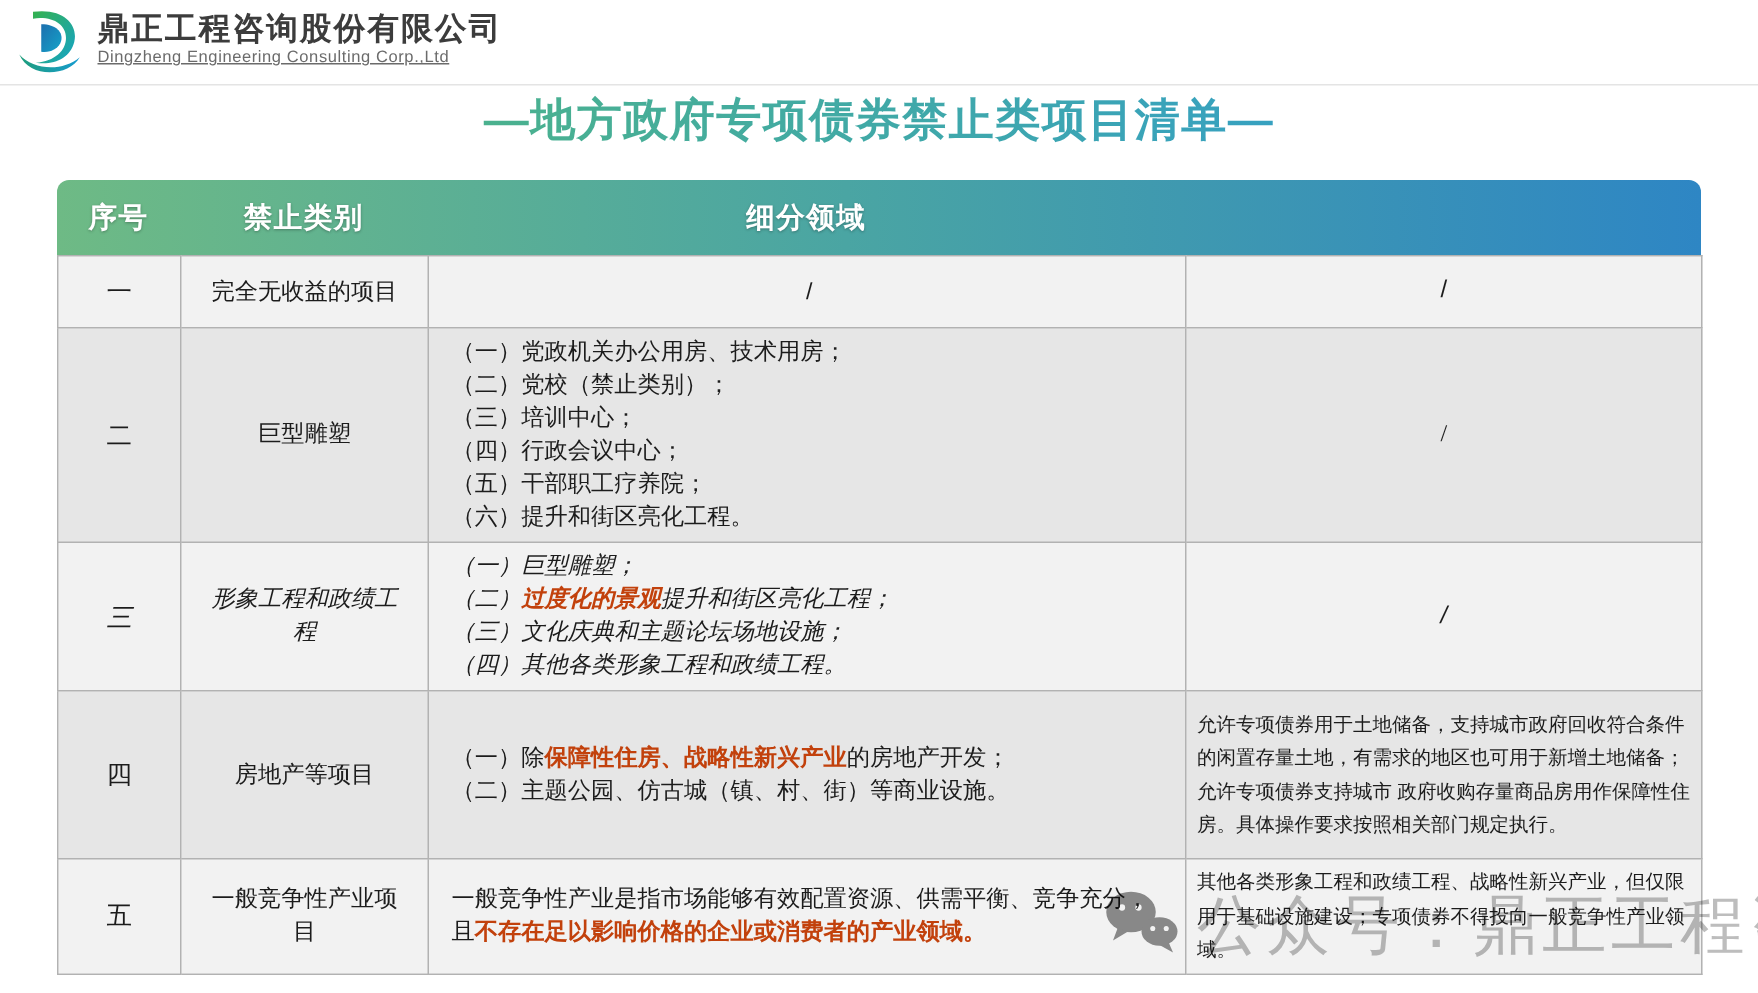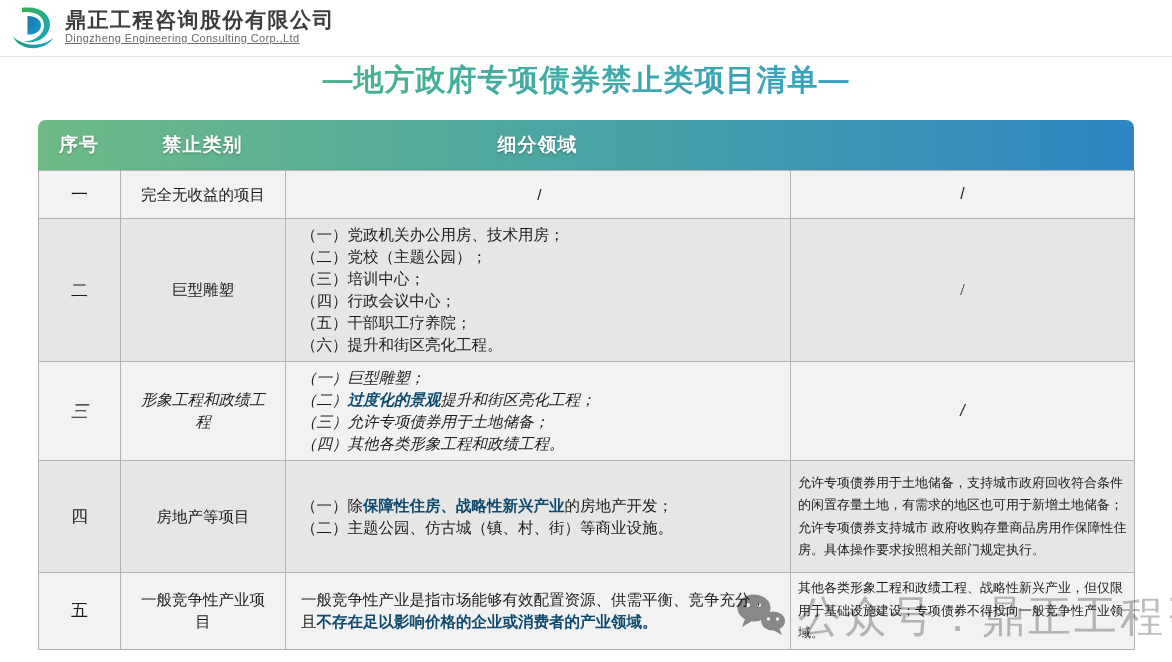--- a/index.html
+++ b/index.html
@@ -39,21 +39,21 @@
   tbody tr:nth-child(3) td { height:90px;font-style:italic; }
   tbody tr:nth-child(4) td { height:112px; }
   tbody tr:nth-child(5) td { height:68px; }
 
   .c-no  { text-align:center; font-size:17px; }
   .c-cat { text-align:center; padding:0 18px; line-height:22px; }
   .c-det { padding:5px 12px 5px 15px; line-height:22px; }
   .c-det.center { text-align:center; }
   .c-rem { padding:4px 7px; line-height:22.5px; font-size:13px; }
   .c-rem.center { text-align:center; font-size:16px; }
-  .red { color:#0c4a6e; font-weight:700; }
+  .red { color:#c2410c; font-weight:700; }
 
   
   .watermark { position:absolute; left:736px; top:588px; display:flex; align-items:center;
                gap:10px; mix-blend-mode:multiply; z-index:5; pointer-events:none; }
   .wm-text { font-size:43px; color:#bdbdbd; letter-spacing:3px; white-space:nowrap; }
 </style>
 </head>
 <body>
 
 <div class="page">
@@ -108,35 +108,35 @@
     <td class="c-det center">
               <div class="detail-line"><span>/</span></div>
             </td>
     <td class="c-rem center">/</td>
   </tr>
           <tr>
     <td class="c-no">二</td>
     <td class="c-cat">巨型雕塑</td>
     <td class="c-det">
               <div class="detail-line"><span>（一）党政机关办公用房、技术用房；</span></div>
-              <div class="detail-line"><span>（二）党校（主题公园）；</span></div>
+              <div class="detail-line"><span>（二）党校（禁止类别）；</span></div>
               <div class="detail-line"><span>（三）培训中心；</span></div>
               <div class="detail-line"><span>（四）行政会议中心；</span></div>
               <div class="detail-line"><span>（五）干部职工疗养院；</span></div>
               <div class="detail-line"><span>（六）提升和街区亮化工程。</span></div>
             </td>
     <td class="c-rem center">/</td>
   </tr>
           <tr>
     <td class="c-no">三</td>
     <td class="c-cat">形象工程和政绩工程</td>
     <td class="c-det">
               <div class="detail-line"><span>（一）巨型雕塑；</span></div>
               <div class="detail-line"><span>（二）</span><span class="red">过度化的景观</span><span>提升和街区亮化工程；</span></div>
-              <div class="detail-line"><span>（三）允许专项债券用于土地储备；</span></div>
+              <div class="detail-line"><span>（三）文化庆典和主题论坛场地设施；</span></div>
               <div class="detail-line"><span>（四）其他各类形象工程和政绩工程。</span></div>
             </td>
     <td class="c-rem center">/</td>
   </tr>
           <tr>
     <td class="c-no">四</td>
     <td class="c-cat">房地产等项目</td>
     <td class="c-det">
               <div class="detail-line"><span>（一）除</span><span class="red">保障性住房、战略性新兴产业</span><span>的房地产开发；</span></div>
               <div class="detail-line"><span>（二）主题公园、仿古城（镇、村、街）等商业设施。</span></div>

